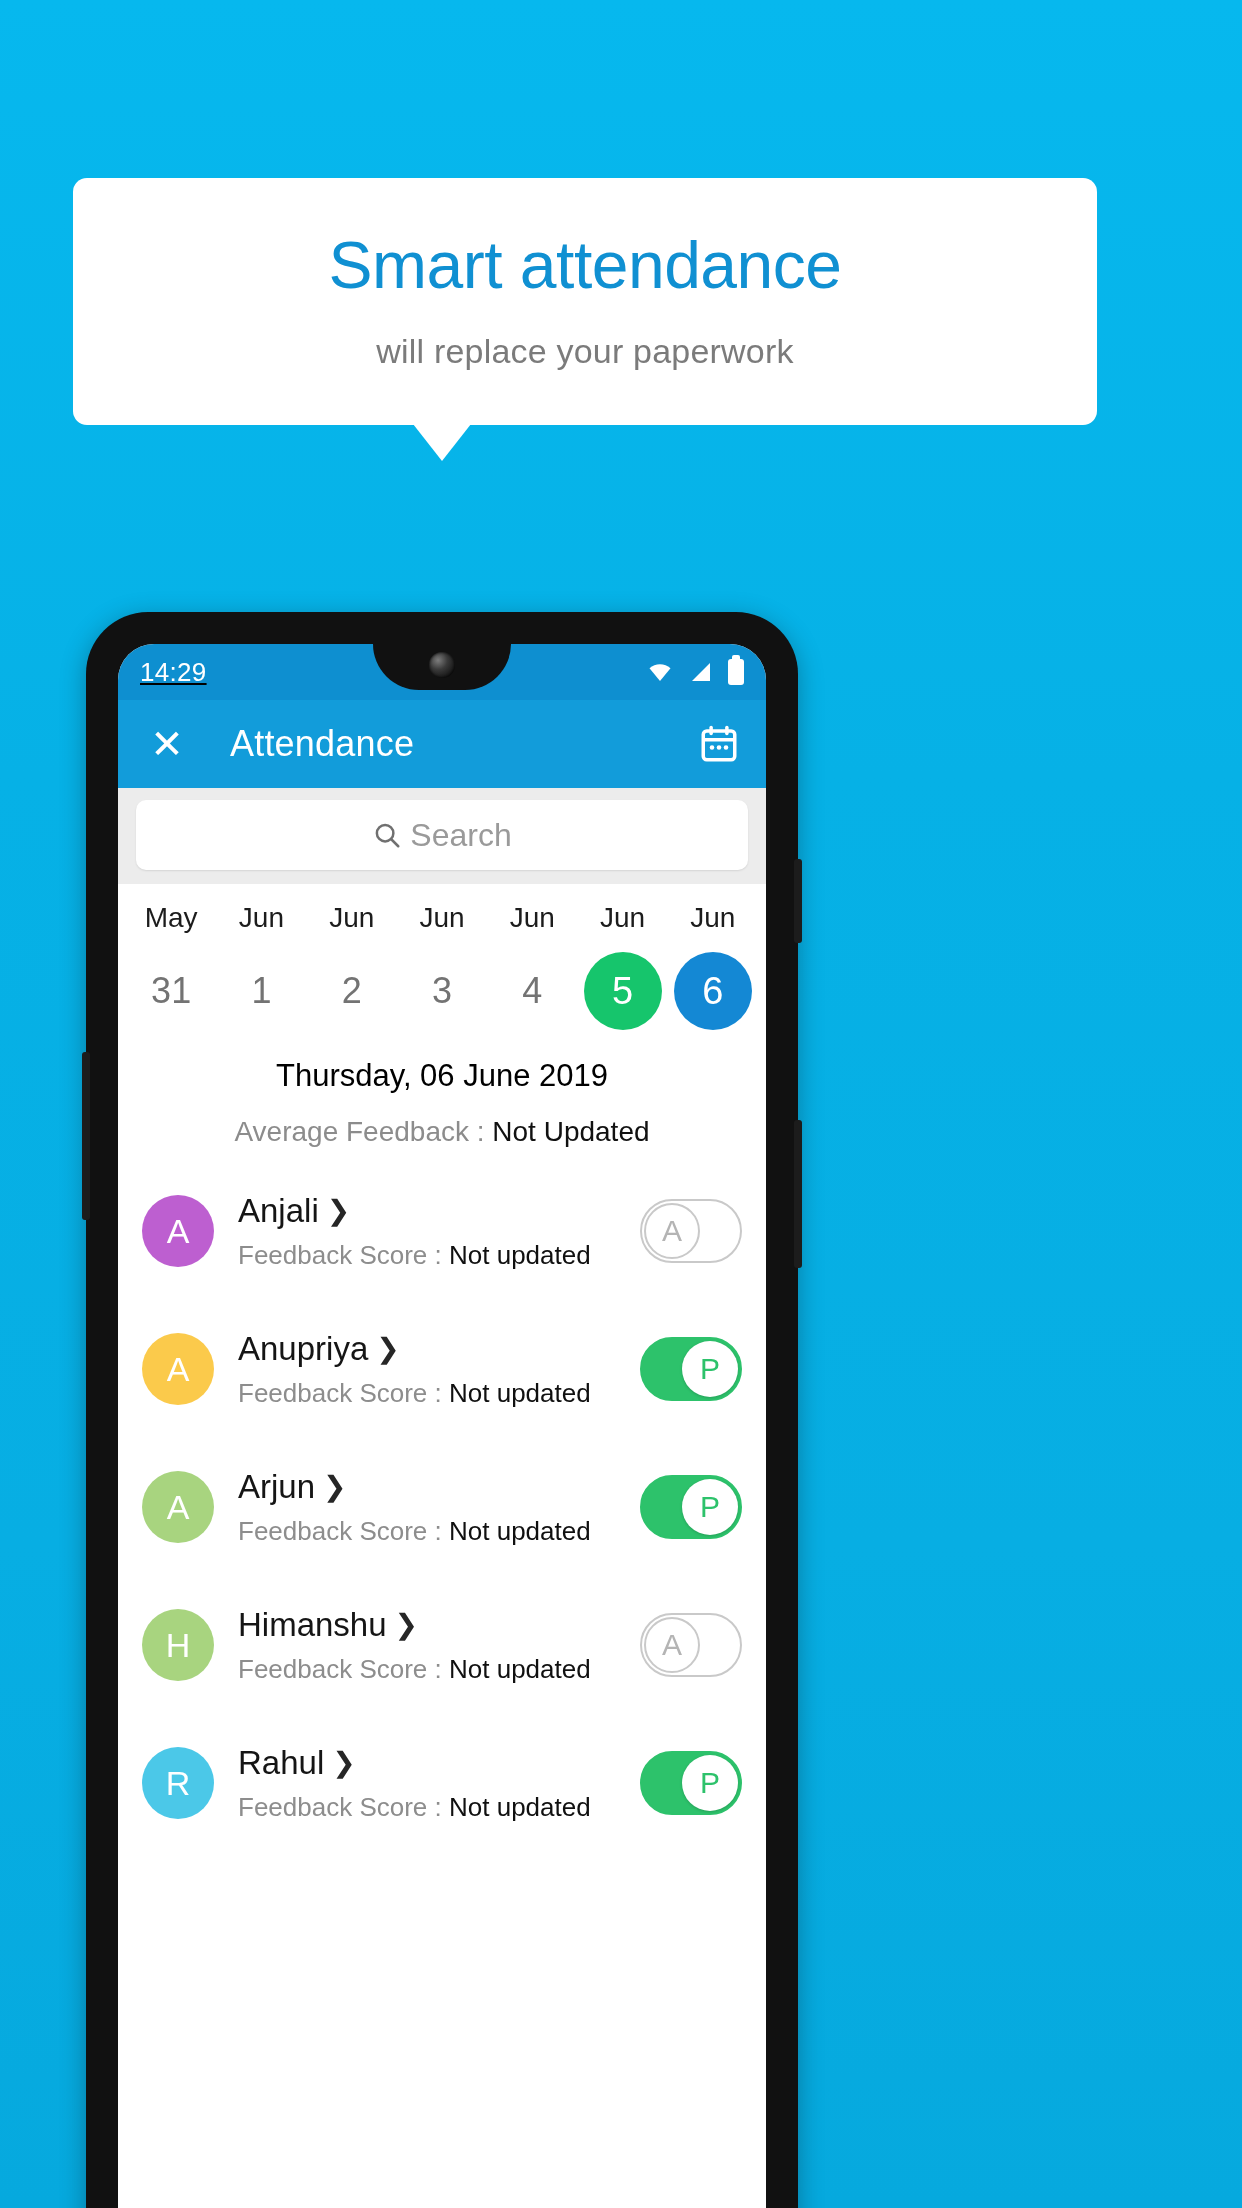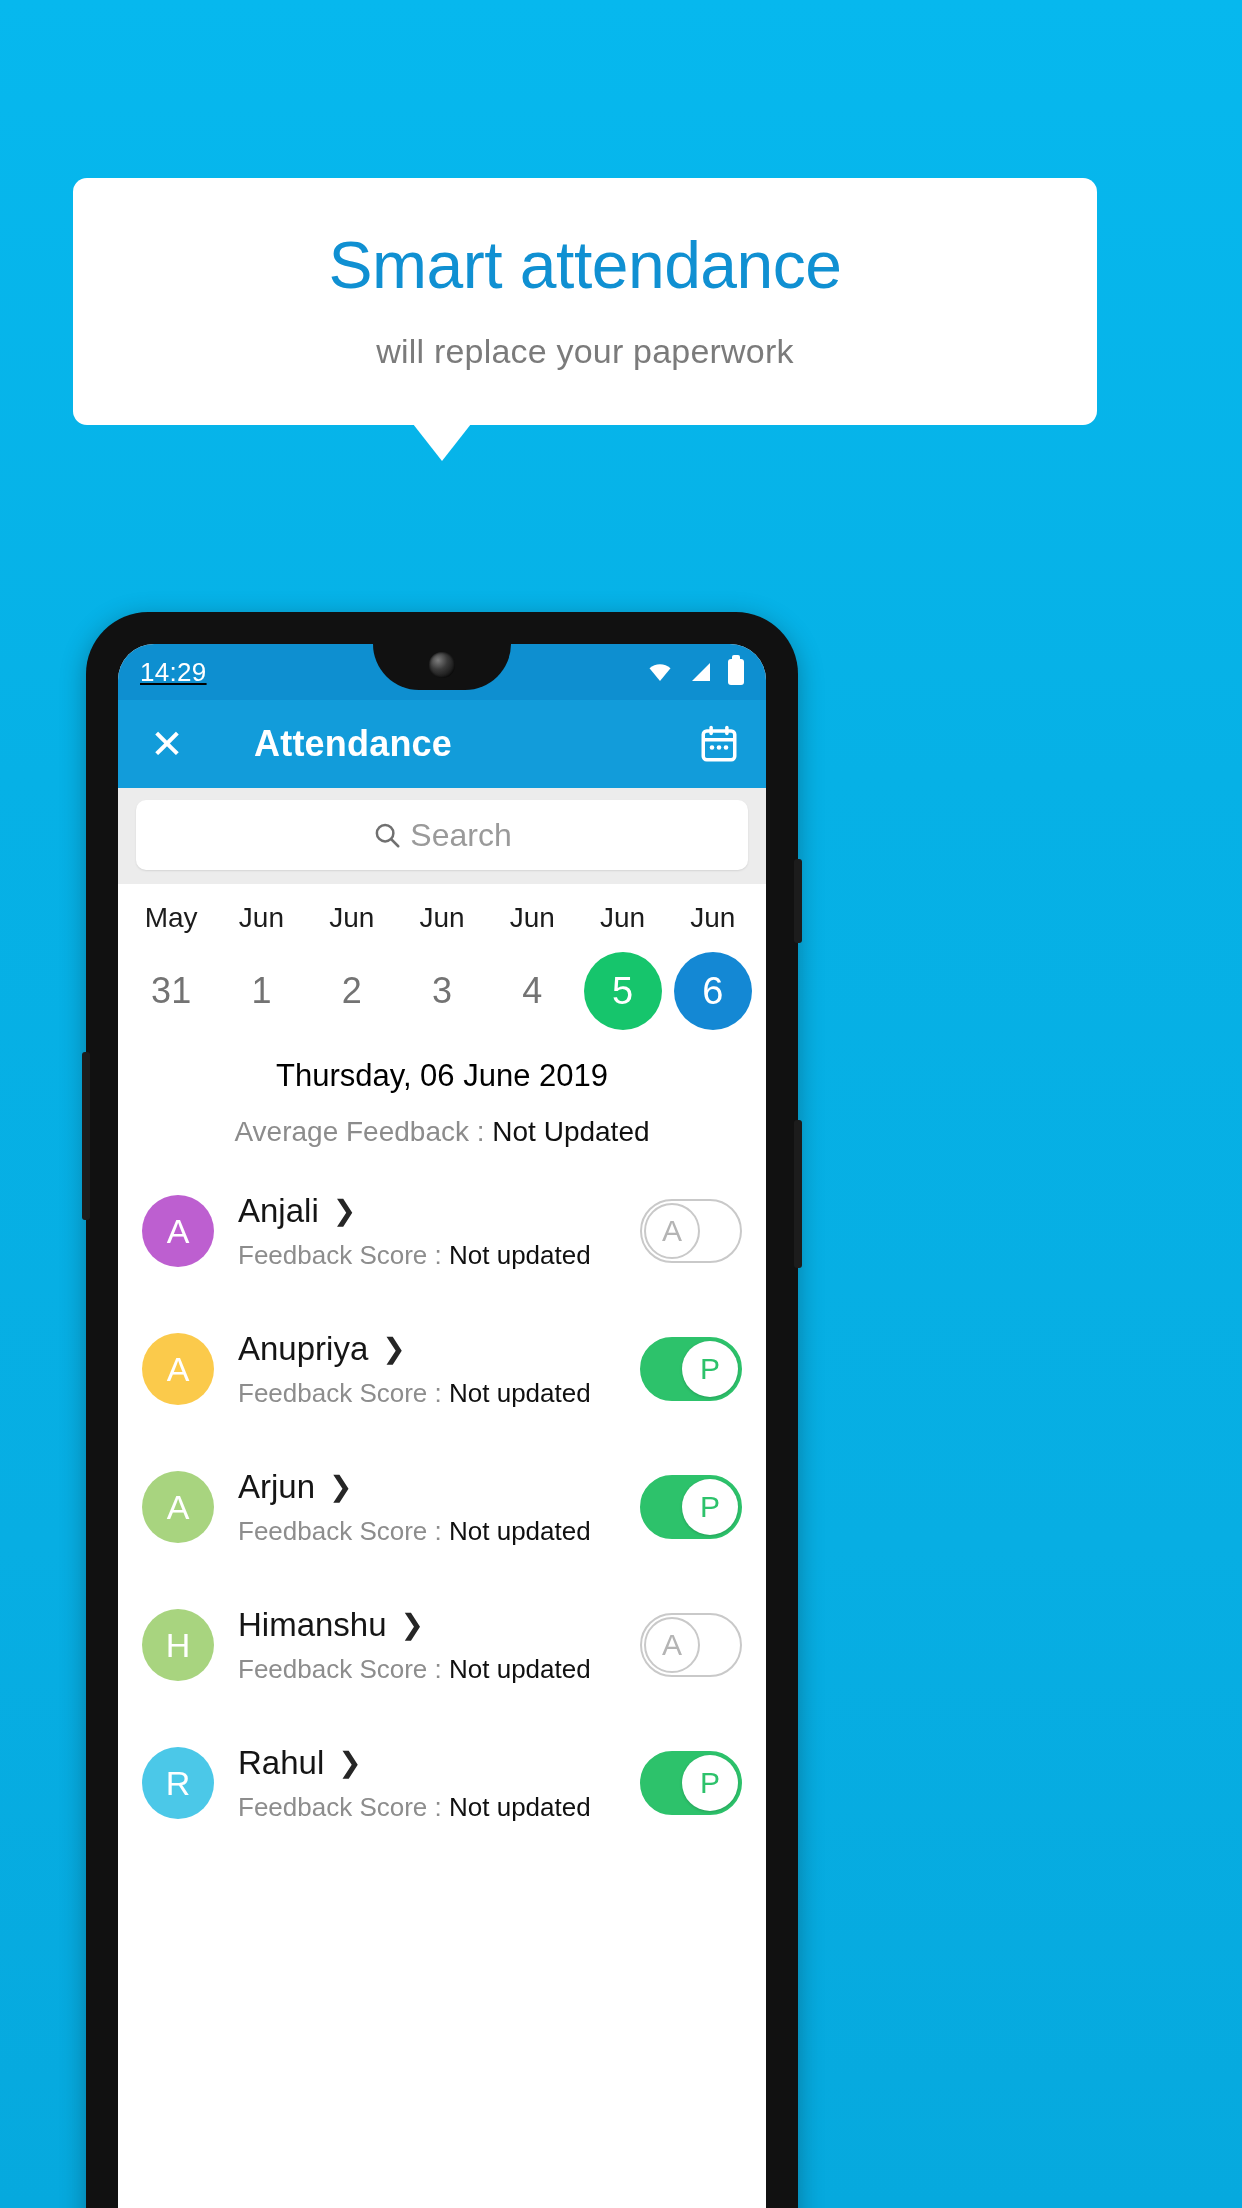--- a/index.html
+++ b/index.html
@@ -128,22 +128,22 @@
     height: 88px; background: #129CDA;
     display: flex; align-items: center;
     padding: 0 26px;
   }
   .appbar-close {
     width: 46px; height: 46px;
     display: flex; align-items: center; justify-content: center;
     color: #ffffff; font-size: 40px; font-weight: 300; line-height: 1;
   }
   .appbar-title {
-    color: #ffffff; font-size: 36px; font-weight: 700;
-    margin-left: 64px; letter-spacing: 0.2px;
+    color: #ffffff; font-size: 36px; font-weight: 400;
+    margin-left: 40px; letter-spacing: 0.2px;
   }
   .appbar-cal { margin-left: auto; width: 42px; height: 42px; }
 
   
   .searchwrap {
     background: #ECECEC;
     padding: 12px 18px 14px 18px;
   }
   .searchbox {
     background: #ffffff;
@@ -207,21 +207,21 @@
     height: 138px;
   }
   .avatar {
     width: 72px; height: 72px; border-radius: 50%;
     color: #ffffff; font-size: 34px;
     display: flex; align-items: center; justify-content: center;
     flex: 0 0 72px;
   }
   .rowtext { margin-left: 24px; flex: 1; min-width: 0; }
   .rowname {
-    display: flex; align-items: center; gap: 14px;
+    display: flex; align-items: center; gap: 8px;
     font-size: 33px; color: #151515;
   }
   .chev { color: #262626; font-size: 28px; line-height: 1; }
   .rowsub {
     font-size: 26px; color: #8d8d8d; margin-top: 10px;
   }
   .rowsub b { color: #101010; font-weight: 400; }
 
   .toggle {
     flex: 0 0 auto;

